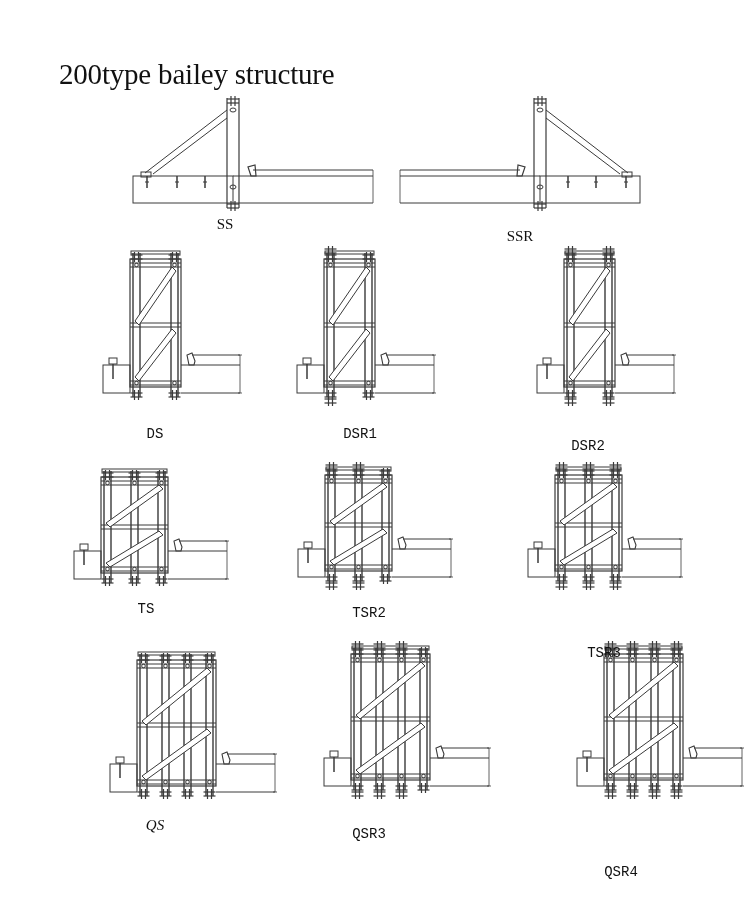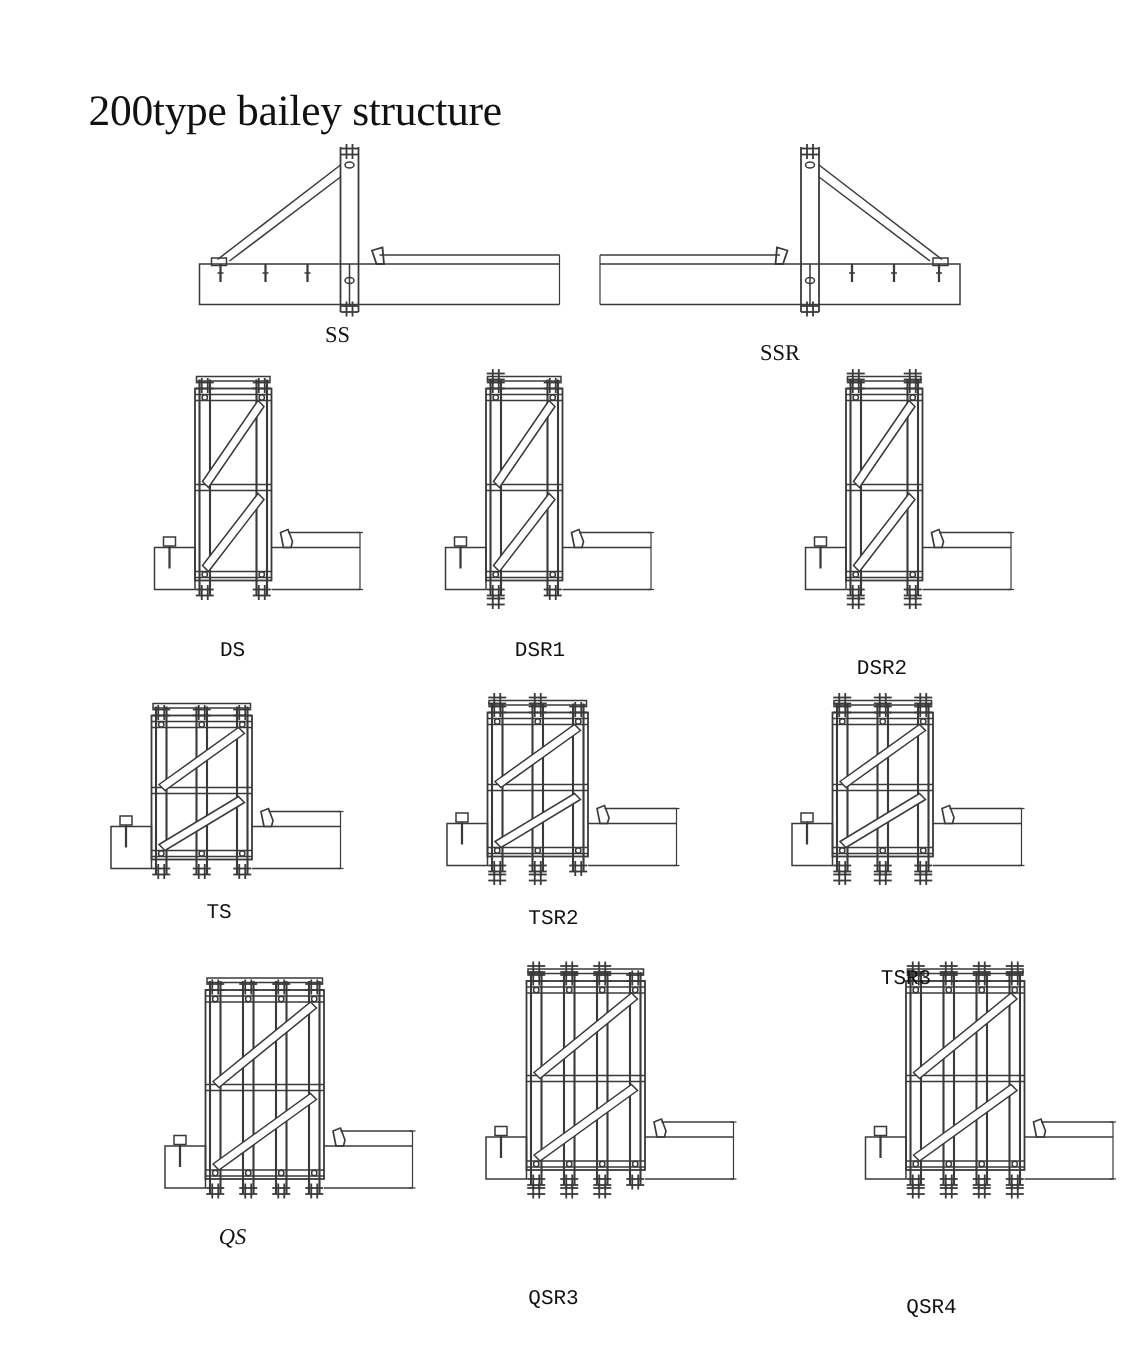--- a/index.html
+++ b/index.html
@@ -766,14 +766,14 @@
 
 <div class="label" style="left: 225px; top: 216px;">SS</div>
 <div class="label" style="left: 500px; top: 228px; margin-left: 20px;">SSR</div>
 <div class="label mono" style="left: 155px; top: 426px;">DS</div>
 <div class="label mono" style="left: 360px; top: 426px;">DSR1</div>
 <div class="label mono" style="left: 588px; top: 438px;">DSR2</div>
 <div class="label mono" style="left: 146px; top: 601px;">TS</div>
 <div class="label mono" style="left: 369px; top: 605px;">TSR2</div>
 <div class="label mono" style="left: 604px; top: 605px; margin-top: 40px;">TSR3</div>
 <div class="label" style="left: 155px; top: 817px; font-style: italic;">QS</div>
-<div class="label mono" style="left: 369px; top: 858px; text-align: right;">QSR3</div>
+<div class="label mono" style="left: 369px; top: 826px; text-align: right;">QSR3</div>
 <div class="label mono" style="left: 621px; top: 864px;">QSR4</div>
 
 </body></html>

